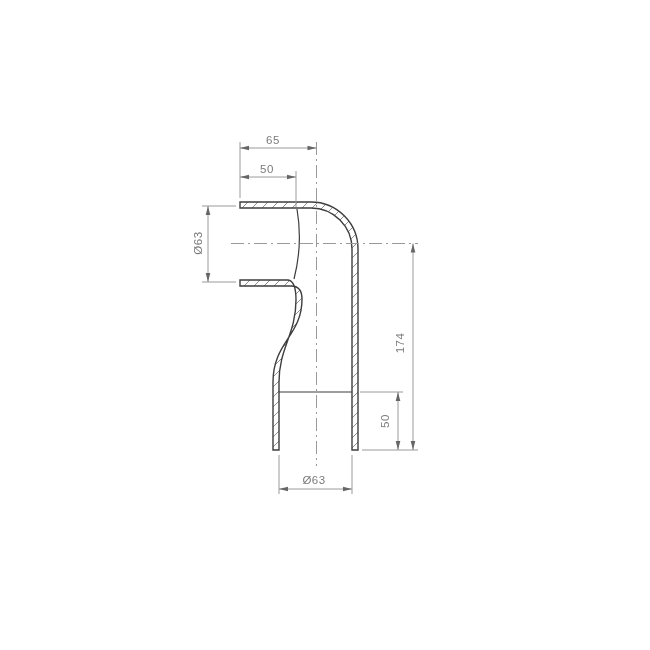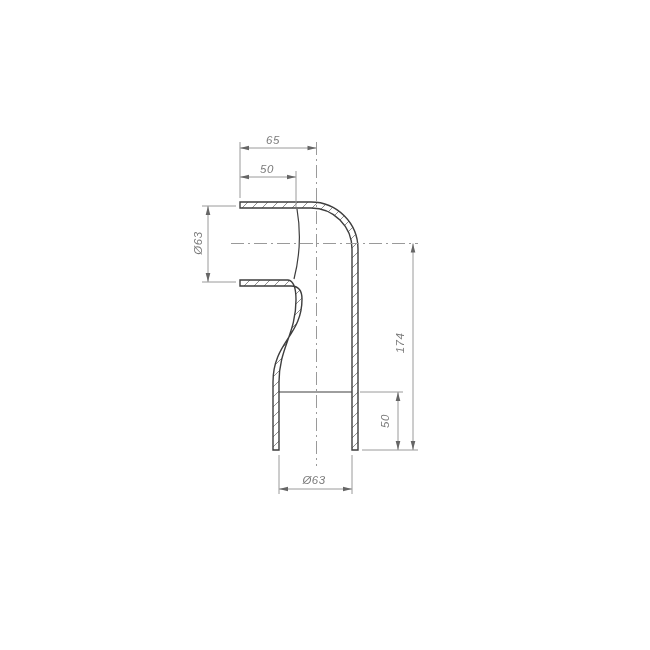--- a/index.html
+++ b/index.html
@@ -8,21 +8,20 @@
     background: var(--background, #ffffff);
     width: 650px;
     height: 650px;
     overflow: hidden;
   }
   .canvas {
     width: 650px;
     height: 650px;
     position: relative;
     background: var(--background, #ffffff);
-    font-style: italic;
   }
   svg { display: block; }
   .feature-line {
     stroke: var(--outline, #3e3e3e);
     stroke-width: 1.2;
     fill: none;
   }
   .band-stroke {
     stroke: var(--outline, #3e3e3e);
     stroke-width: 1.4;

